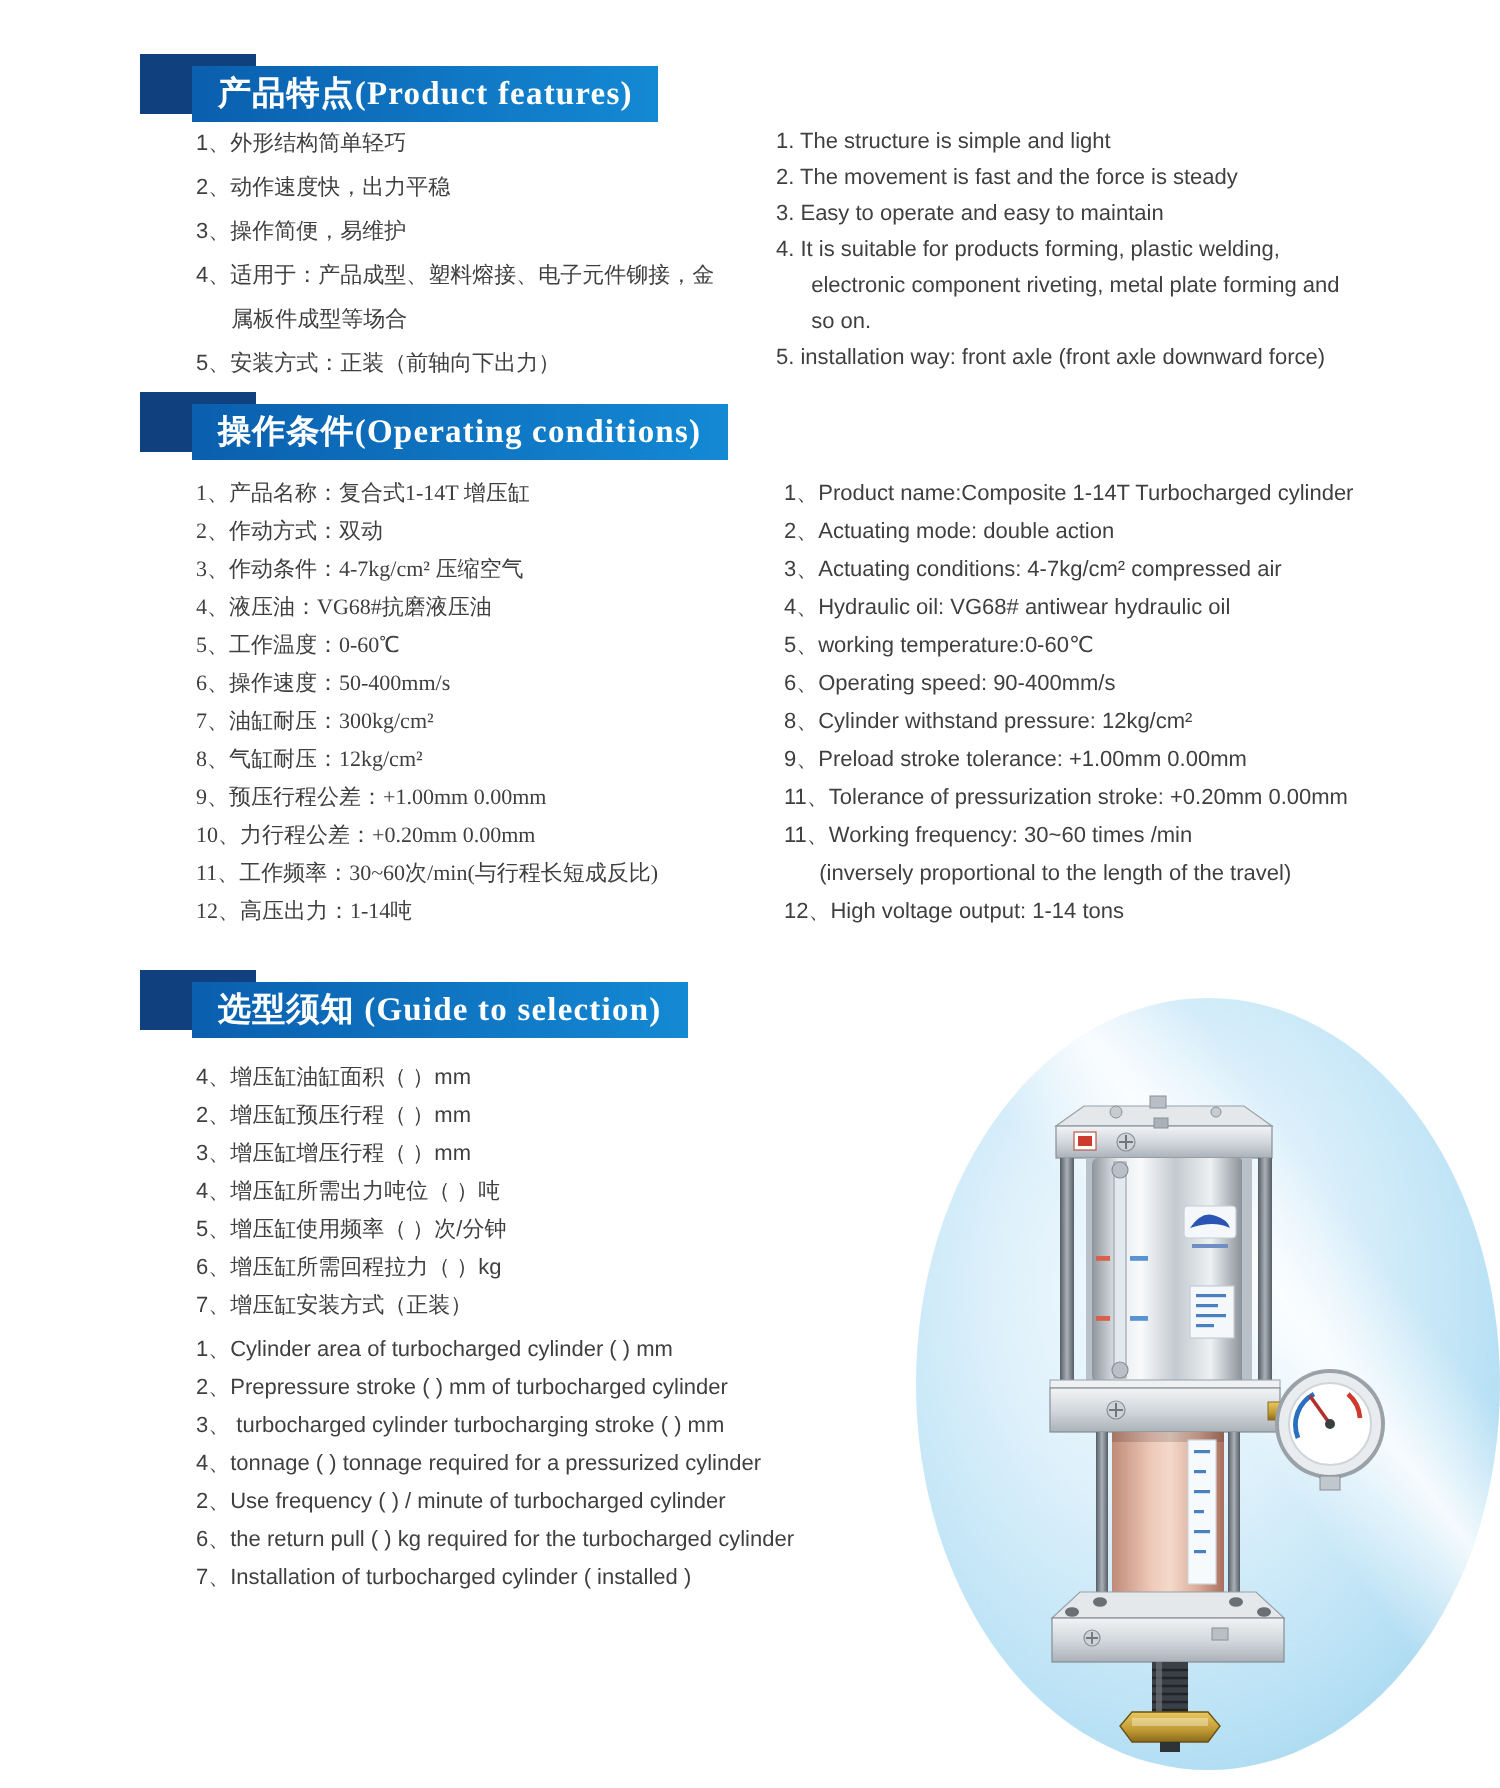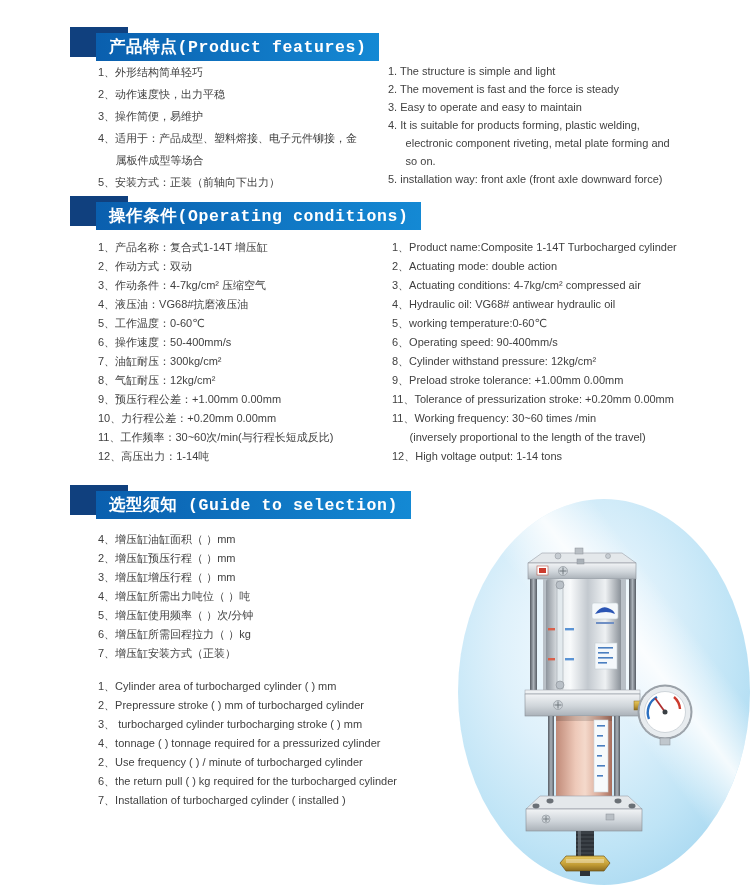--- a/index.html
+++ b/index.html
@@ -16,38 +16,38 @@
   .hdr .tab{
     position:absolute;left:0;top:0;width:58px;height:30px;
     background:var(--tab,#10407e);
   }
   .hdr .bar{
     position:absolute;left:26px;top:6px;height:28px;
     display:inline-flex;align-items:center;
     padding:0 13px;white-space:nowrap;
     background:linear-gradient(90deg,var(--barA,#0a5fae),var(--barB,#1489d4));
     color:#ffffff;
-    font-family:Liberation Mono, monospace;
+    font-family:Liberation Serif, serif;
     font-weight:bold;font-size:16.5px;letter-spacing:0.6px;
   }
   
   ul.lst{
     position:absolute;margin:0;padding:0;list-style:none;
     font-size:11px;z-index:2;
   }
   ul.lst li{
     white-space:pre-wrap;
     padding-left:1.6em;text-indent:-1.6em;
   }
   #s1cn{left:98px;top:61px;width:302px;line-height:22px;}
   #s1en{left:388px;top:62px;width:356px;line-height:18px;}
-  #s2cn{left:98px;top:238px;width:302px;line-height:19px;}
+  #s2cn{left:98px;top:238px;width:302px;line-height:19px;font-family:Liberation Serif, serif;}
   #s2en{left:392px;top:238px;width:362px;line-height:19px;}
   #s3cn{left:98px;top:530px;width:330px;line-height:19px;}
-  #s3en{left:98px;top:666px;width:384px;line-height:19px;margin-top:11px;}
+  #s3en{left:98px;top:666px;width:384px;line-height:19px;}
   
   #photo-wrap{position:absolute;left:458px;top:497px;width:292px;height:390px;z-index:1;}
 </style>
 </head>
 <body>
 
 <div class="hdr" style="top:27px">
   <span class="tab"></span>
   <span class="bar">产品特点(Product features)</span>
 </div>

